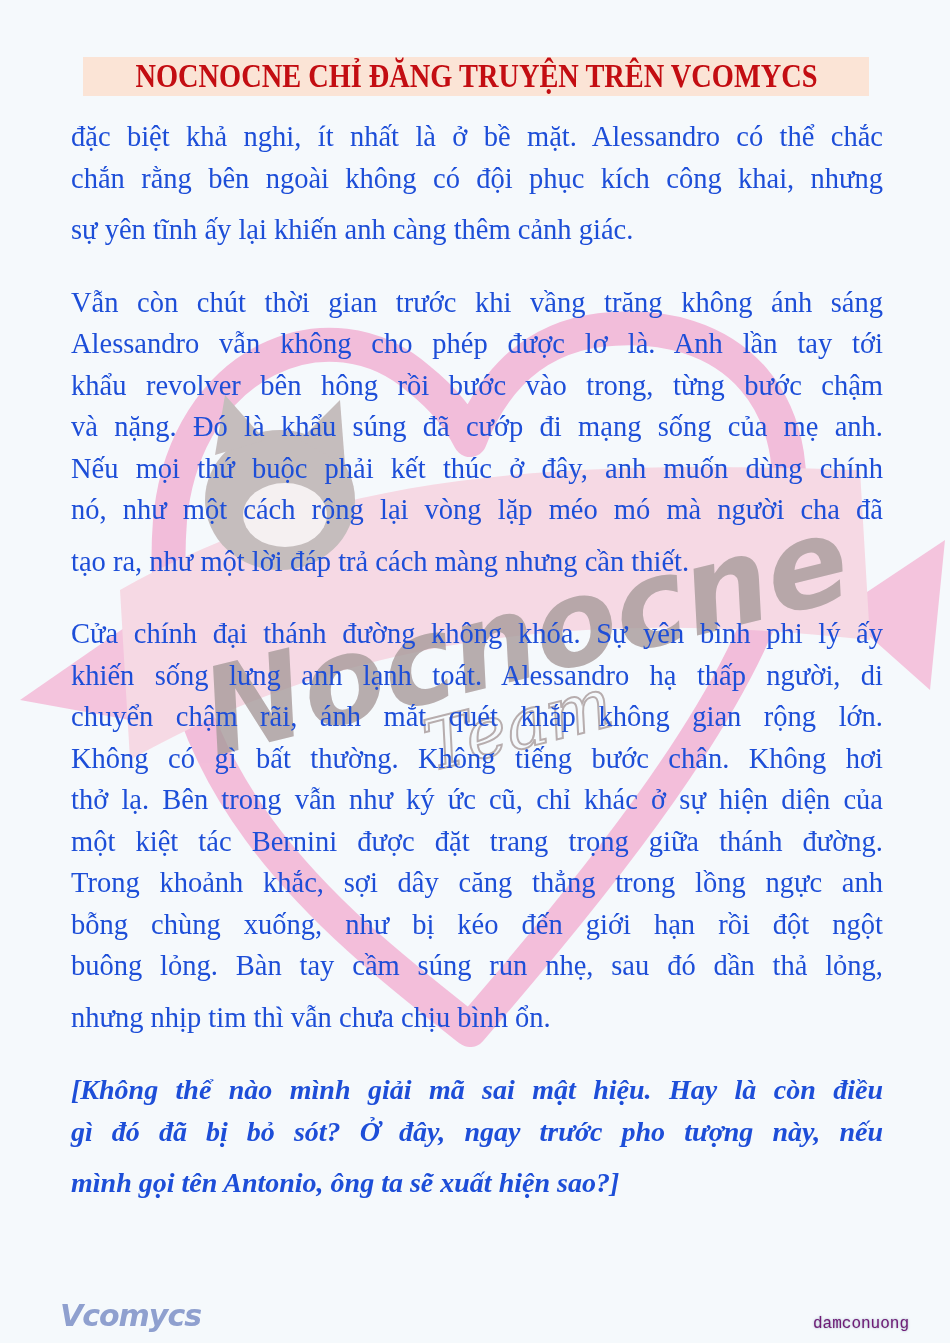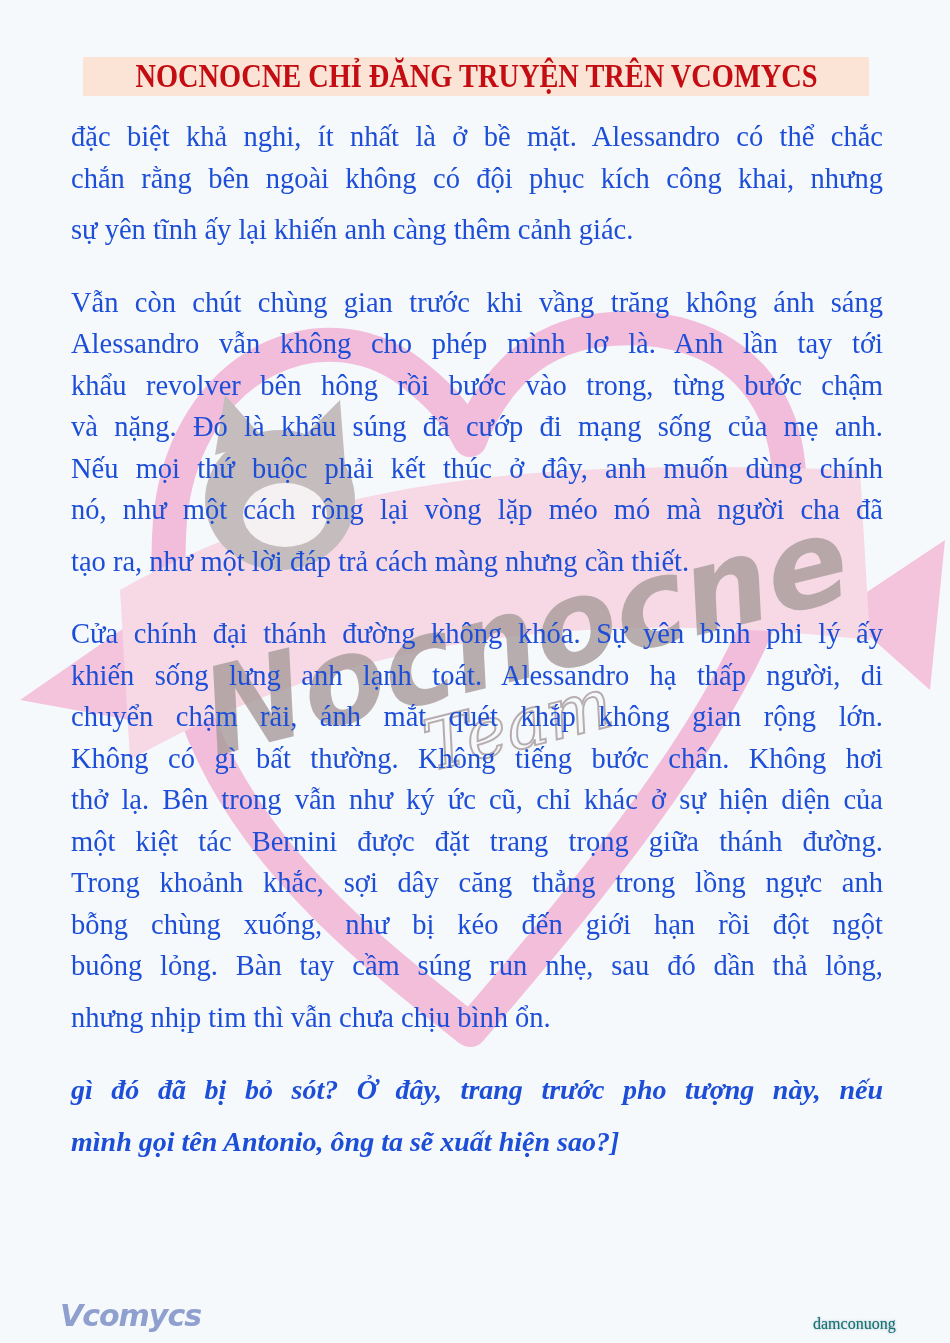--- a/index.html
+++ b/index.html
@@ -39,22 +39,22 @@
   .line.last { text-align-last: left; margin-top: 10px; }
   .italic { font-style: italic; font-weight: bold; font-size: 28px; }
 
   .footer-logo {
     position: absolute; left: 16px; top: 1298px;
     font-family: "DejaVu Sans", sans-serif; font-style: italic; font-weight: bold;
     font-size: 30px; color: #8fa0cf; letter-spacing: -1px; margin-left: 44px;
   }
   .footer-credit {
     position: absolute; left: 813px; top: 1315px;
-    font-family: Liberation Serif, serif; font-size: 16px;
-    color: #0f766e; text-shadow: 0 0 3px #b9c2d4, 0 0 1px #9aa6bd;
+    font-family: Liberation Mono, monospace; font-size: 16px;
+    color: #701a75; text-shadow: 0 0 3px #b9c2d4, 0 0 1px #9aa6bd;
   }
 </style>
 </head>
 <body>
 
 <div class="page">
 
   <svg class="watermark" viewBox="0 0 950 1343" xmlns="http://www.w3.org/2000/svg">
     <g opacity="0.75">
 
@@ -78,41 +78,42 @@
     <span class="banner-text">NOCNOCNE CHỈ ĐĂNG TRUYỆN TRÊN VCOMYCS</span>
   </div>
 
   <div class="body-text">
     <div class="para">
       <span class="line">đặc biệt khả nghi, ít nhất là ở bề mặt. Alessandro có thể chắc</span>
       <span class="line">chắn rằng bên ngoài không có đội phục kích công khai, nhưng</span>
       <span class="line last">sự yên tĩnh ấy lại khiến anh càng thêm cảnh giác.</span>
     </div>
     <div class="para">
-      <span class="line">Vẫn còn chút chùng gian trước khi vầng trăng không ánh sáng</span>
-      <span class="line">Alessandro vẫn không cho phép mình lơ là. Anh lần tay tới</span>
+      <span class="line">Vẫn còn chút thời gian trước khi vầng trăng không ánh sáng</span>
+      <span class="line">Alessandro vẫn không cho phép được lơ là. Anh lần tay tới</span>
       <span class="line">khẩu revolver bên hông rồi bước vào trong, từng bước chậm</span>
       <span class="line">và nặng. Đó là khẩu súng đã cướp đi mạng sống của mẹ anh.</span>
       <span class="line">Nếu mọi thứ buộc phải kết thúc ở đây, anh muốn dùng chính</span>
       <span class="line">nó, như một cách rộng lại vòng lặp méo mó mà người cha đã</span>
       <span class="line last">tạo ra, như một lời đáp trả cách màng nhưng cần thiết.</span>
     </div>
     <div class="para">
       <span class="line">Cửa chính đại thánh đường không khóa. Sự yên bình phi lý ấy</span>
       <span class="line">khiến sống lưng anh lạnh toát. Alessandro hạ thấp người, di</span>
       <span class="line">chuyển chậm rãi, ánh mắt quét khắp không gian rộng lớn.</span>
       <span class="line">Không có gì bất thường. Không tiếng bước chân. Không hơi</span>
       <span class="line">thở lạ. Bên trong vẫn như ký ức cũ, chỉ khác ở sự hiện diện của</span>
       <span class="line">một kiệt tác Bernini được đặt trang trọng giữa thánh đường.</span>
       <span class="line">Trong khoảnh khắc, sợi dây căng thẳng trong lồng ngực anh</span>
       <span class="line">bỗng chùng xuống, như bị kéo đến giới hạn rồi đột ngột</span>
       <span class="line">buông lỏng. Bàn tay cầm súng run nhẹ, sau đó dần thả lỏng,</span>
       <span class="line last">nhưng nhịp tim thì vẫn chưa chịu bình ổn.</span>
     </div>
     <div class="para italic">
-      <span class="line">gì đó đã bị bỏ sót? Ở đây, trang trước pho tượng này, nếu</span>
+      <span class="line">[Không thể nào mình giải mã sai mật hiệu. Hay là còn điều</span>
+      <span class="line">gì đó đã bị bỏ sót? Ở đây, ngay trước pho tượng này, nếu</span>
       <span class="line last">mình gọi tên Antonio, ông ta sẽ xuất hiện sao?]</span>
     </div>
   </div>
 
   <div class="footer-logo">Vcomycs</div>
   <div class="footer-credit">damconuong</div>
 </div>
 
 </body></html>

